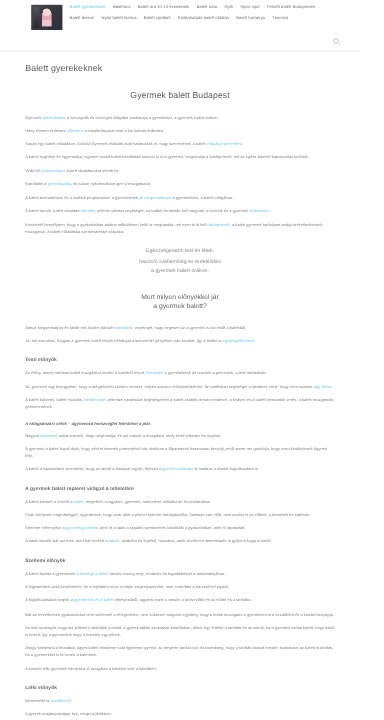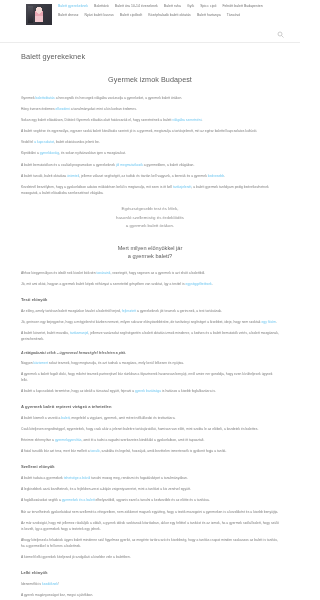--- a/index.html
+++ b/index.html
@@ -205,21 +205,21 @@
         <circle cx="6" cy="6" r="4" fill="none" stroke="#b9b9b9" stroke-width="1.4"></circle>
         <line x1="9" y1="9" x2="13" y2="13" stroke="#b9b9b9" stroke-width="1.4"></line>
       </svg>
     </span>
   </div>
 
   <div class="content">
 
     <div class="page-title">Balett gyerekeknek</div>
 
-    <h1 class="main-title">Gyermek izmok Budapest</h1>
+    <h1 class="main-title">Gyermek balett Budapest</h1>
 
     <p class="body"><span>Gyermek </span><a class="lnk">balettoktatás</a><span> a hercegnők és hercegek világába varázsolja a gyerekeket, a gyermek balett órákon.</span></p>
 
     <p class="body"><span>Hány évesen érdemes </span><a class="lnk">elkezdeni</a><span> a tanulmányokat mint a kis korban érdemes.</span></p>
 
     <p class="body"><span>Sokan egy balett előadáson, Diótörő Gyermek előadás alatt határozzák el, hogy szeretnének a balett </span><a class="lnk">világába szeretnéni</a><span>.</span></p>
 
     <p class="body">A balett segítése és egyensúlya, egyszer szoká balett kiteáltatás szerinti jó is a gyermek, megtanulja a tartásjelenét, mit az egész balettel kapcsolatos kultúrát.</p>
 
     <p class="body"><span>Vedd fel </span><a class="lnk">a kapcsolatot</a><span>, balett oktatásunkra jelenti be.</span></p>

